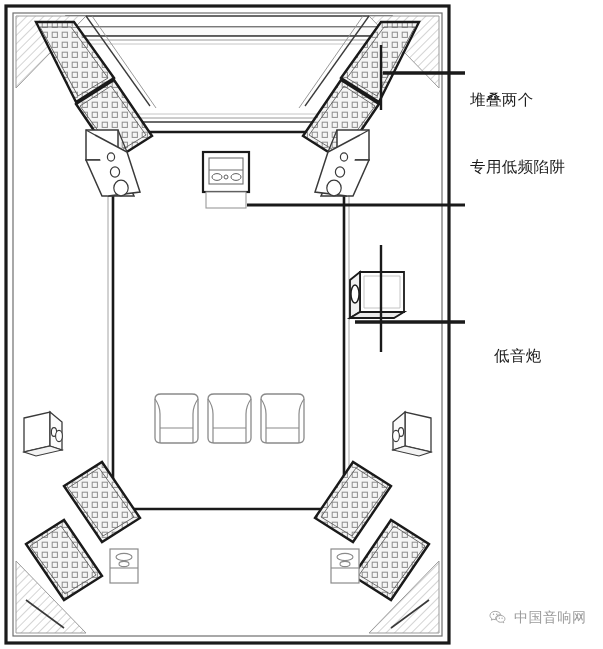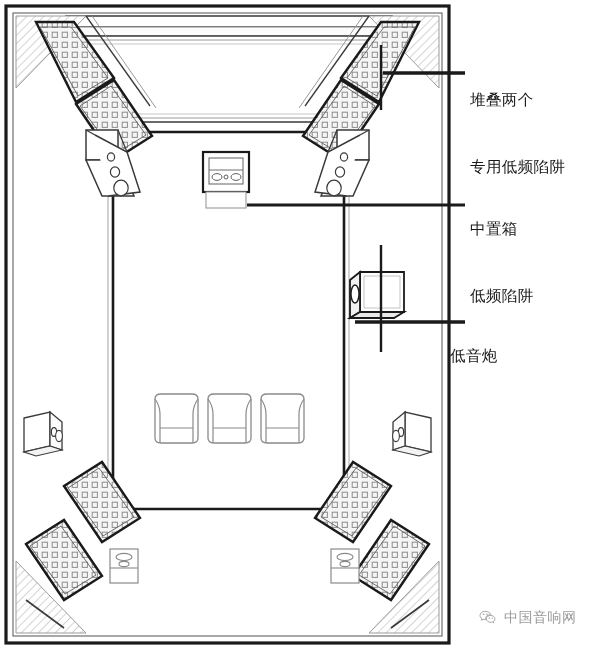--- a/index.html
+++ b/index.html
@@ -31,25 +31,25 @@
     position: absolute;
     color: #1a1a1a;
     font-size: 15.5px;
     line-height: 1.45;
     letter-spacing: 0.4px;
     white-space: pre;
     font-family: "Liberation Sans", "DejaVu Sans", sans-serif;
   }
   #callout-top     { left: 470px; top: 44px; }
   #callout-center  { left: 470px; top: 173px; }
-  #callout-sub     { left: 450px; top: 300px; }
+  #callout-sub     { left: 494px; top: 300px; }
   .callout .ln { display: block; }
   #watermark {
     position: absolute;
-    left: 478px;
+    left: 488px;
     top: 608px;
     display: flex;
     align-items: center;
     gap: 7px;
     color: #9a9a9a;
     font-size: 14px;
     letter-spacing: 0.5px;
     font-family: "Liberation Sans", "DejaVu Sans", sans-serif;
   }
   #watermark .wm-icon {
@@ -269,24 +269,20 @@
       <line x1="381" y1="45" x2="381" y2="110" stroke="#1a1a1a" stroke-width="2.4"></line>
       <line x1="381" y1="245" x2="381" y2="352" stroke="#1a1a1a" stroke-width="2.4"></line>
     </g>
   </svg>
 
   <div class="callout" id="callout-top">
     <span class="ln">堆叠两个</span>
     <span class="ln">专用低频陷阱</span>
   </div>
 
-  <div class="callout" id="callout-center">
-    <span class="ln">中置箱</span>
-    <span class="ln">低频陷阱</span>
-  </div>
 
   <div class="callout" id="callout-sub">
     <span class="ln">低音炮</span>
   </div>
 
   <div id="watermark">
     <svg class="wm-icon" viewBox="0 0 24 24">
       <path d="M9 4.2c-3.6 0-6.5 2.3-6.5 5.2 0 1.6 0.9 3.1 2.4 4.1l-0.6 1.9 2.1-1.1c0.8 0.2 1.7 0.4 2.6 0.4 0.2 0 0.4 0 0.6 0 -0.1-0.4-0.2-0.8-0.2-1.2 0-2.8 2.8-5 6.2-5 0.2 0 0.4 0 0.6 0C15.6 6.1 12.6 4.2 9 4.2z" fill="none" stroke="#9a9a9a" stroke-width="1.1"></path>
       <circle cx="7" cy="8" r="0.9" fill="#9a9a9a"></circle>
       <circle cx="11.2" cy="8" r="0.9" fill="#9a9a9a"></circle>

